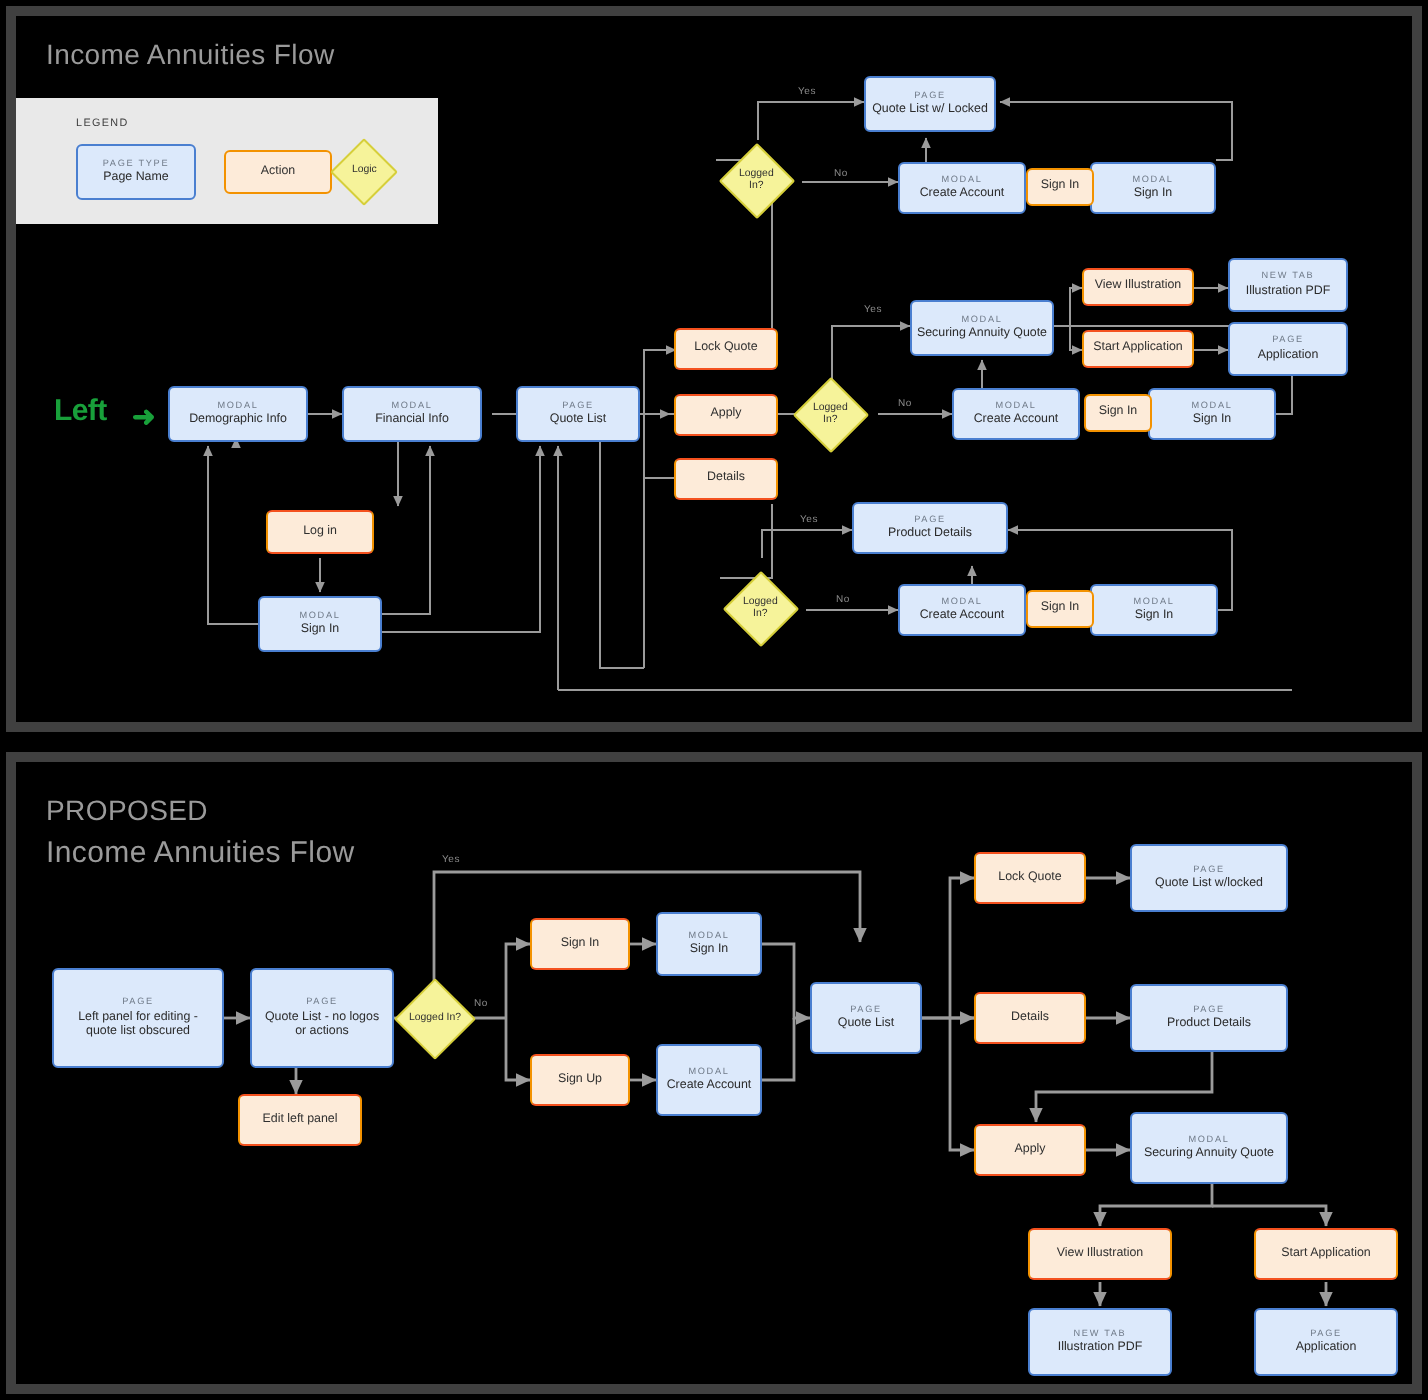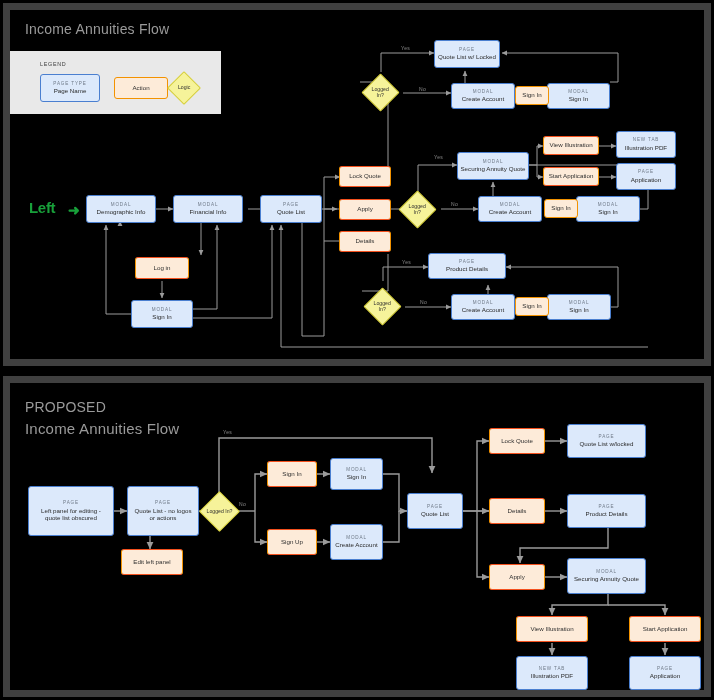--- a/index.html
+++ b/index.html
@@ -6,21 +6,21 @@
   * { box-sizing: border-box; margin:0; padding:0; }
   html,body{
     width:714px; height:700px; background:#000;
     font-family:"Liberation Sans", sans-serif;
     overflow:hidden;
   }
   #root{ position:relative; width:714px; height:700px; background:#000; }
 
   .panel{
     position:absolute; background:#000;
-    border:7px solid #404040;
+    border:5px solid #404040;
   }
   #panel-current{ left:3px; top:3px; width:708px; height:363px; }
   #panel-proposed{ left:3px; top:376px; width:708px; height:321px; }
   svg.edges{ position:absolute; left:0; top:0; overflow:visible; pointer-events:none; }
 
   
   .title{
     position:absolute; color:#9a9a9a; font-size:14px; letter-spacing:.2px;
     white-space:nowrap;
   }

